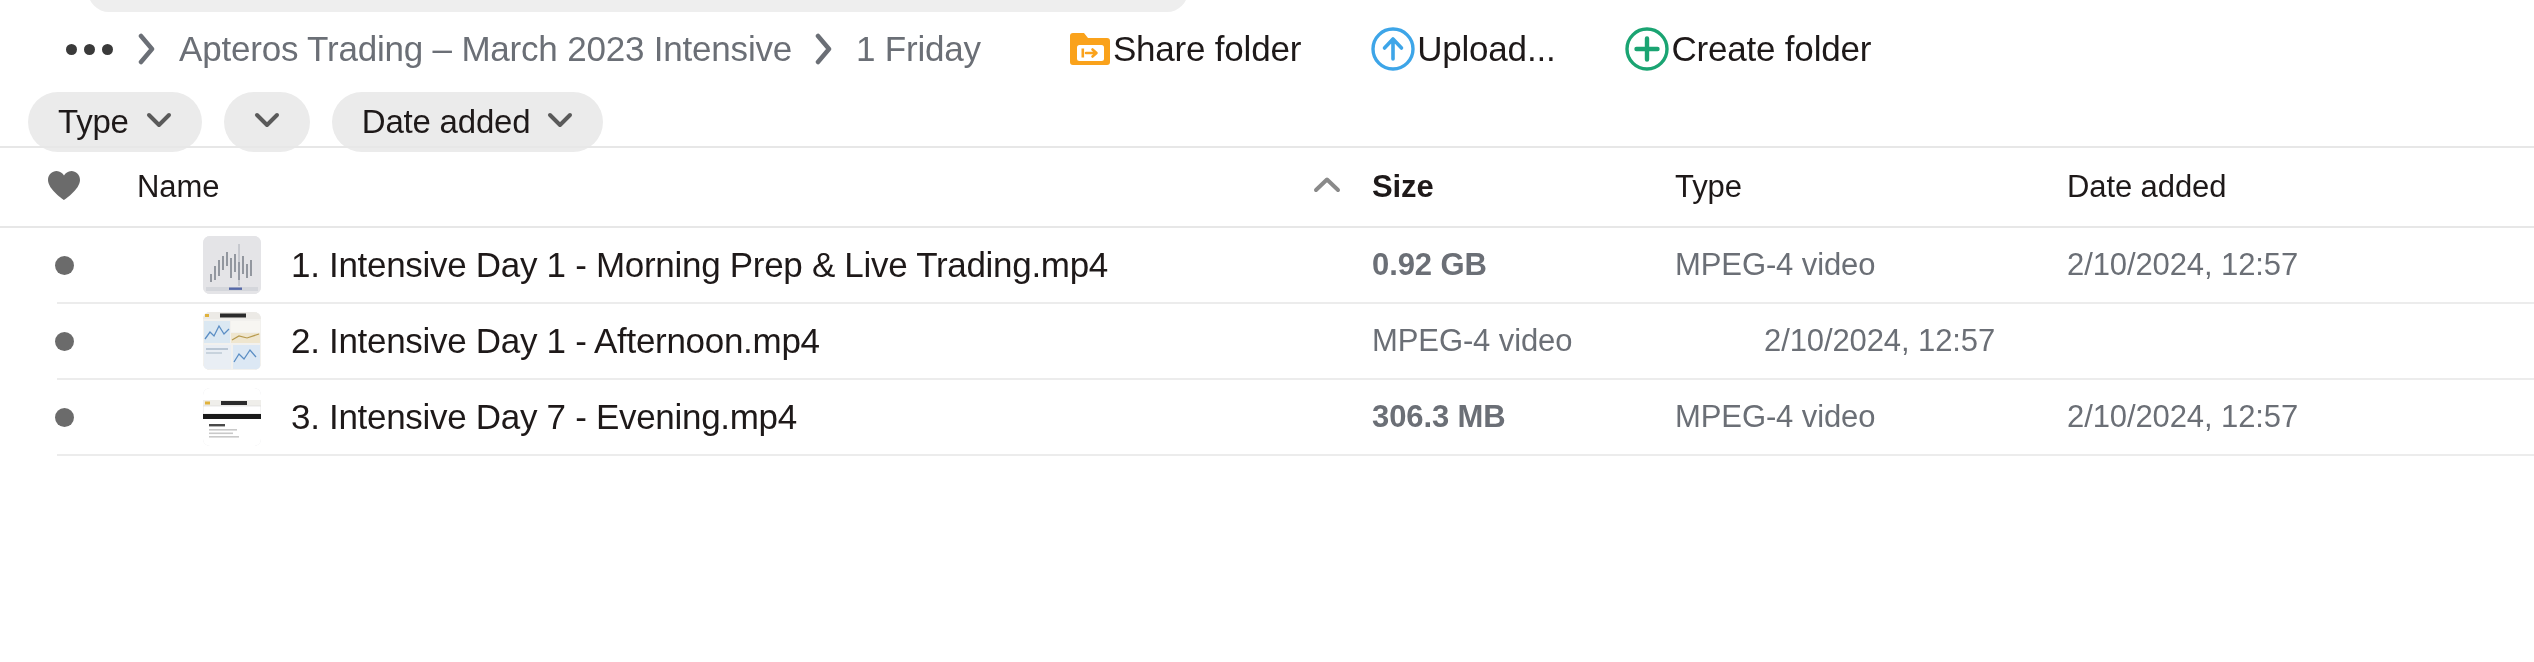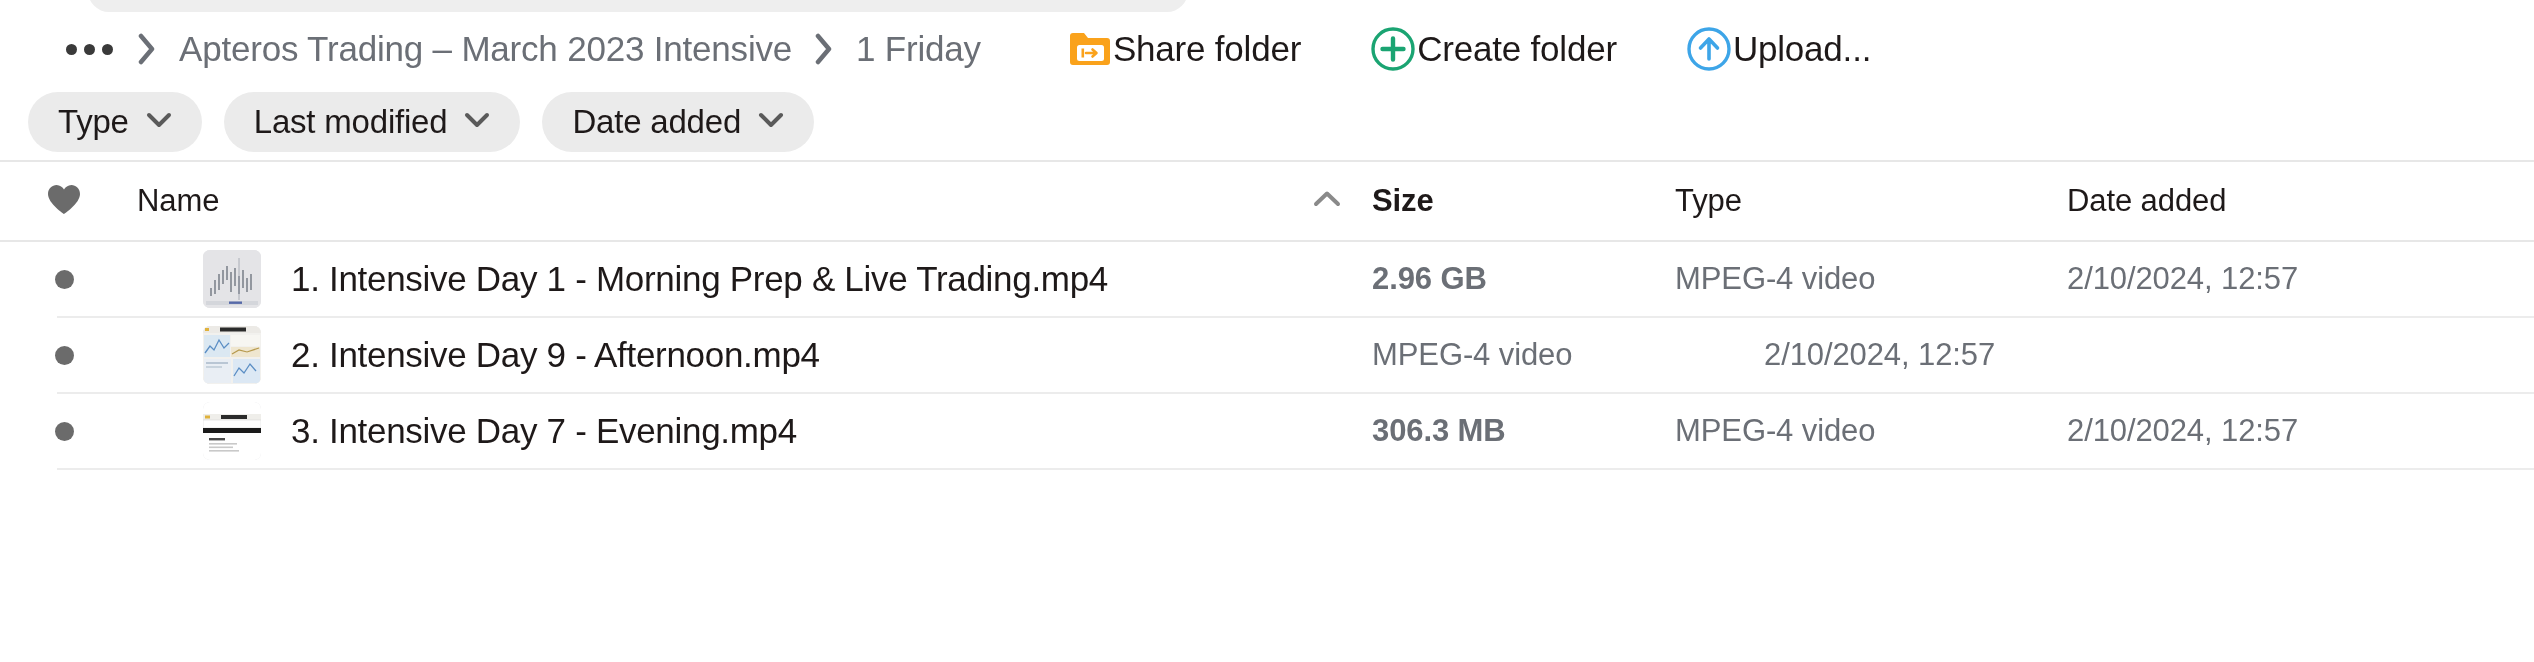--- a/index.html
+++ b/index.html
@@ -59,21 +59,21 @@
   }
   .chip {
     display: flex; align-items: center; gap: 17px;
     background: #ebebeb; border-radius: 999px;
     height: 60px; padding: 0 30px; cursor: pointer;
   }
   .chip .chip-lbl { font-size: 33px; color: #1e1919; letter-spacing:-0.2px; }
   .caret { display:block; }
 
   
-  .tbl { position: absolute; left: 0; top: 160px; width: 2534px; }
+  .tbl { position: absolute; left: 0; top: 146px; width: 2534px; }
   .rule-full { height: 2px; background: #e7e7e7; width: 2534px; }
   .rule-inset { height: 2px; background: #ececec; margin-left: 57px; width: 2477px; }
 
   .thead {
     display: flex; align-items: center; height: 78px;
     position: relative;
   }
   .tr {
     display: flex; align-items: center; height: 74px;
     position: relative; cursor: pointer;
@@ -149,53 +149,52 @@
             <rect x="14.5" y="22.5" width="2.6" height="9" fill="#faa21b"></rect>
             <path d="M19 27 h10 M25.5 23.5 L29.5 27 L25.5 30.5" stroke="#faa21b" stroke-width="2.6" fill="none" stroke-linecap="round" stroke-linejoin="round"></path>
           </svg>
         </span>
         <span class="lbl">Share folder</span>
       </div>
 
       <div class="action-btn">
         <span class="ico">
           <svg width="48" height="48" viewBox="0 0 48 48">
-            <circle cx="24" cy="24" r="20" fill="none" stroke="#1aa472" stroke-width="3.4"></circle>
-            <path d="M24 13.5 V34.5 M13.5 24 H34.5" stroke="#1aa472" stroke-width="4.4" stroke-linecap="round"></path>
-          </svg>
-        </span>
-        <span class="lbl">Create folder</span>
+            <circle cx="24" cy="24" r="20" fill="none" stroke="#3da5e8" stroke-width="3.4"></circle>
+            <path d="M24 34 V14.5 M15.5 23 L24 14 L32.5 23" stroke="#3da5e8" stroke-width="3.6" fill="none" stroke-linecap="round" stroke-linejoin="round"></path>
+          </svg>
+        </span>
+        <span class="lbl">Upload...</span>
       </div>
 
       <div class="action-btn">
         <span class="ico">
           <svg width="48" height="48" viewBox="0 0 48 48">
-            <circle cx="24" cy="24" r="20" fill="none" stroke="#3da5e8" stroke-width="3.4"></circle>
-            <path d="M24 34 V14.5 M15.5 23 L24 14 L32.5 23" stroke="#3da5e8" stroke-width="3.6" fill="none" stroke-linecap="round" stroke-linejoin="round"></path>
-          </svg>
-        </span>
-        <span class="lbl">Upload...</span>
+            <circle cx="24" cy="24" r="20" fill="none" stroke="#1aa472" stroke-width="3.4"></circle>
+            <path d="M24 13.5 V34.5 M13.5 24 H34.5" stroke="#1aa472" stroke-width="4.4" stroke-linecap="round"></path>
+          </svg>
+        </span>
+        <span class="lbl">Create folder</span>
       </div>
 
     </div>
   </div>
 
   <div class="filters">
 
     <div class="chip">
       <span class="chip-lbl">Type</span>
       <span class="caret">
         <svg width="26" height="16" viewBox="0 0 26 16">
             <path d="M3 3 L13 13 L23 3" stroke="#5a5a5a" stroke-width="4" fill="none" stroke-linecap="round" stroke-linejoin="round"></path>
           </svg>
       </span>
     </div>
 
     <div class="chip">
-      <span class="chip-lbl">Last modified</span>
       <span class="caret">
         <svg width="26" height="16" viewBox="0 0 26 16">
             <path d="M3 3 L13 13 L23 3" stroke="#5a5a5a" stroke-width="4" fill="none" stroke-linecap="round" stroke-linejoin="round"></path>
           </svg>
       </span>
     </div>
 
     <div class="chip">
       <span class="chip-lbl">Date added</span>
       <span class="caret">
@@ -252,21 +251,21 @@
               <path d="M8 38 L8 46 M12 30 L12 44 M16 24 L16 40 M20 20 L20 34 M24 16 L24 30 M28 22 L28 42 M32 18 L32 36 M36 26 L36 44 M40 20 L40 38 M44 28 L44 42 M48 24 L48 40"></path>
               <path d="M36 8 L36 50" stroke="#9aa0ab" stroke-width="0.8"></path>
             </g>
             <rect x="3" y="51" width="52" height="4" fill="#d4d6db"></rect>
             <rect x="26" y="51.5" width="13" height="2.4" fill="#5669a8"></rect>
           </svg>
         </span>
         <span class="fname">1. Intensive Day 1 - Morning Prep &amp; Live Trading.mp4</span>
       </div>
       <div class="c-size">
-        <span class="cell-txt">2.96 GB</span>
+        <span class="cell-txt">0.92 GB</span>
       </div>
       <div class="c-type">
         <span class="cell-txt">MPEG-4 video</span>
       </div>
       <div class="c-date">
         <span class="cell-txt">2/10/2024, 12:57</span>
       </div>
     </div>
 
     <div class="rule-inset"></div>
@@ -287,21 +286,21 @@
             <rect x="28" y="9" width="29" height="11" fill="#f7f6f2"></rect>
             <rect x="28" y="21" width="29" height="10" fill="#efe6cf"></rect>
             <path d="M29 28 L36 24 L44 26 L56 22" stroke="#b79a4e" stroke-width="1.2" fill="none"></path>
             <rect x="1" y="33" width="27" height="24" fill="#e9eef4"></rect>
             <rect x="3" y="36" width="22" height="2" fill="#b9c6d4"></rect>
             <rect x="3" y="40" width="16" height="2" fill="#c8d3dd"></rect>
             <rect x="30" y="33" width="27" height="24" fill="#dce8f4"></rect>
             <path d="M31 50 L36 42 L41 47 L47 38 L53 45" stroke="#5b8ec4" stroke-width="1.3" fill="none"></path>
           </svg>
         </span>
-        <span class="fname">2. Intensive Day 9 - Afternoon.mp4</span>
+        <span class="fname">2. Intensive Day 1 - Afternoon.mp4</span>
       </div>
       <div class="c-type">
         <span class="cell-txt">MPEG-4 video</span>
       </div>
       <div class="c-date">
         <span class="cell-txt">2/10/2024, 12:57</span>
       </div>
     </div>
 
     <div class="rule-inset"></div>

